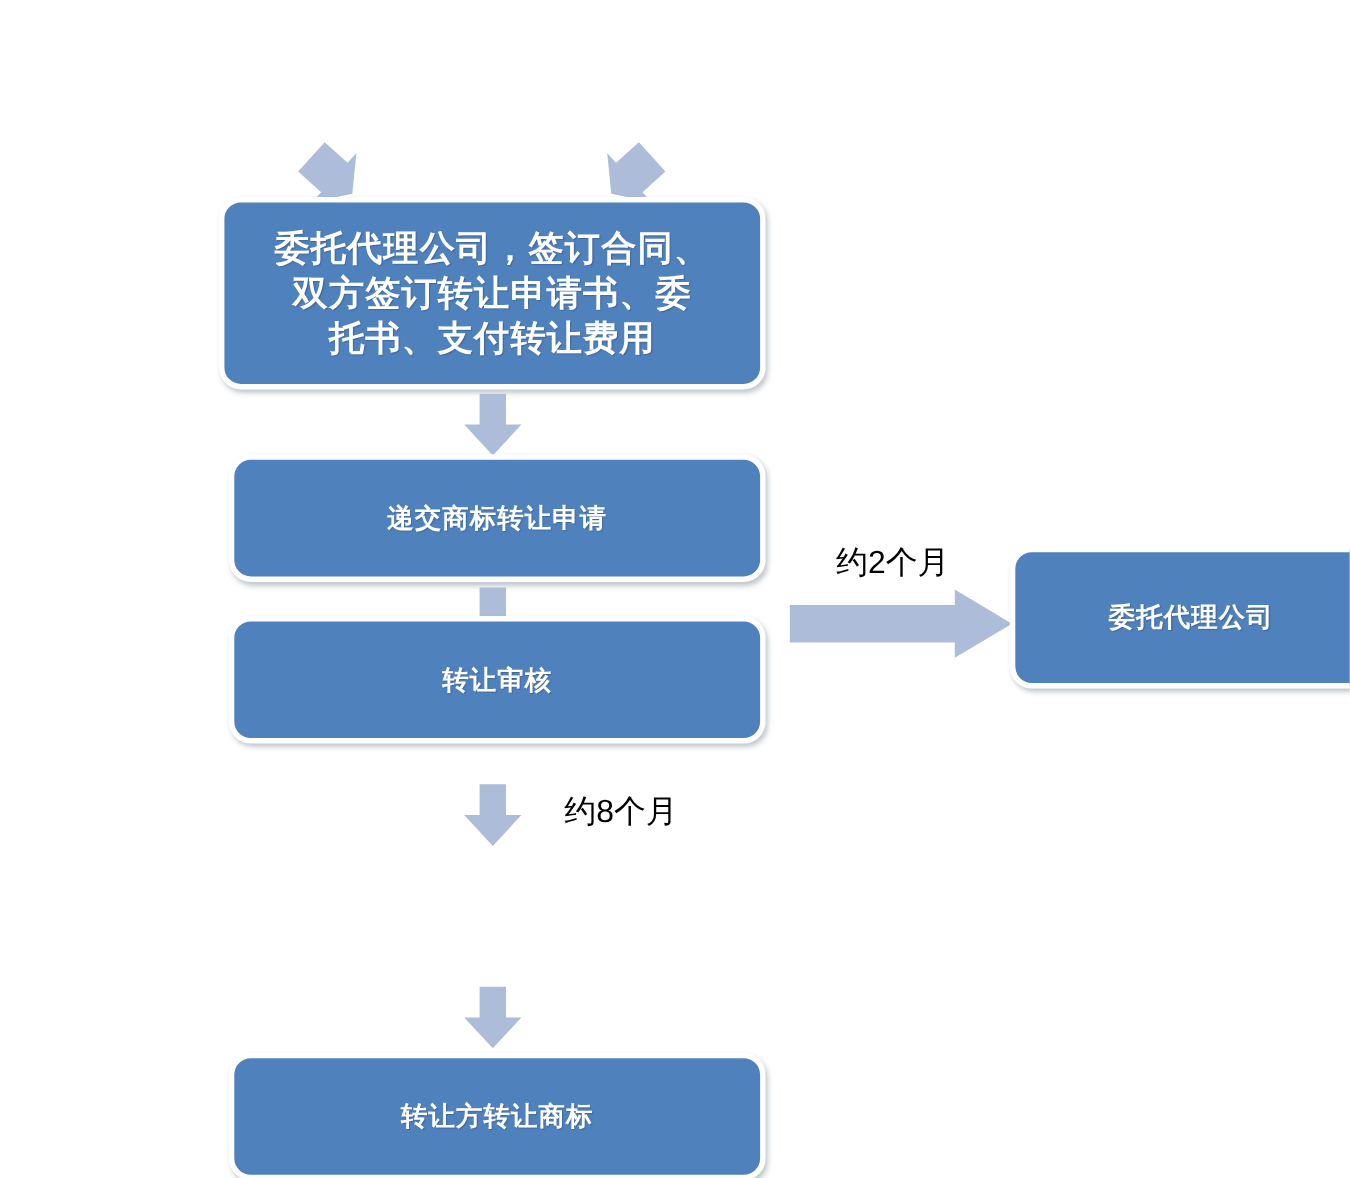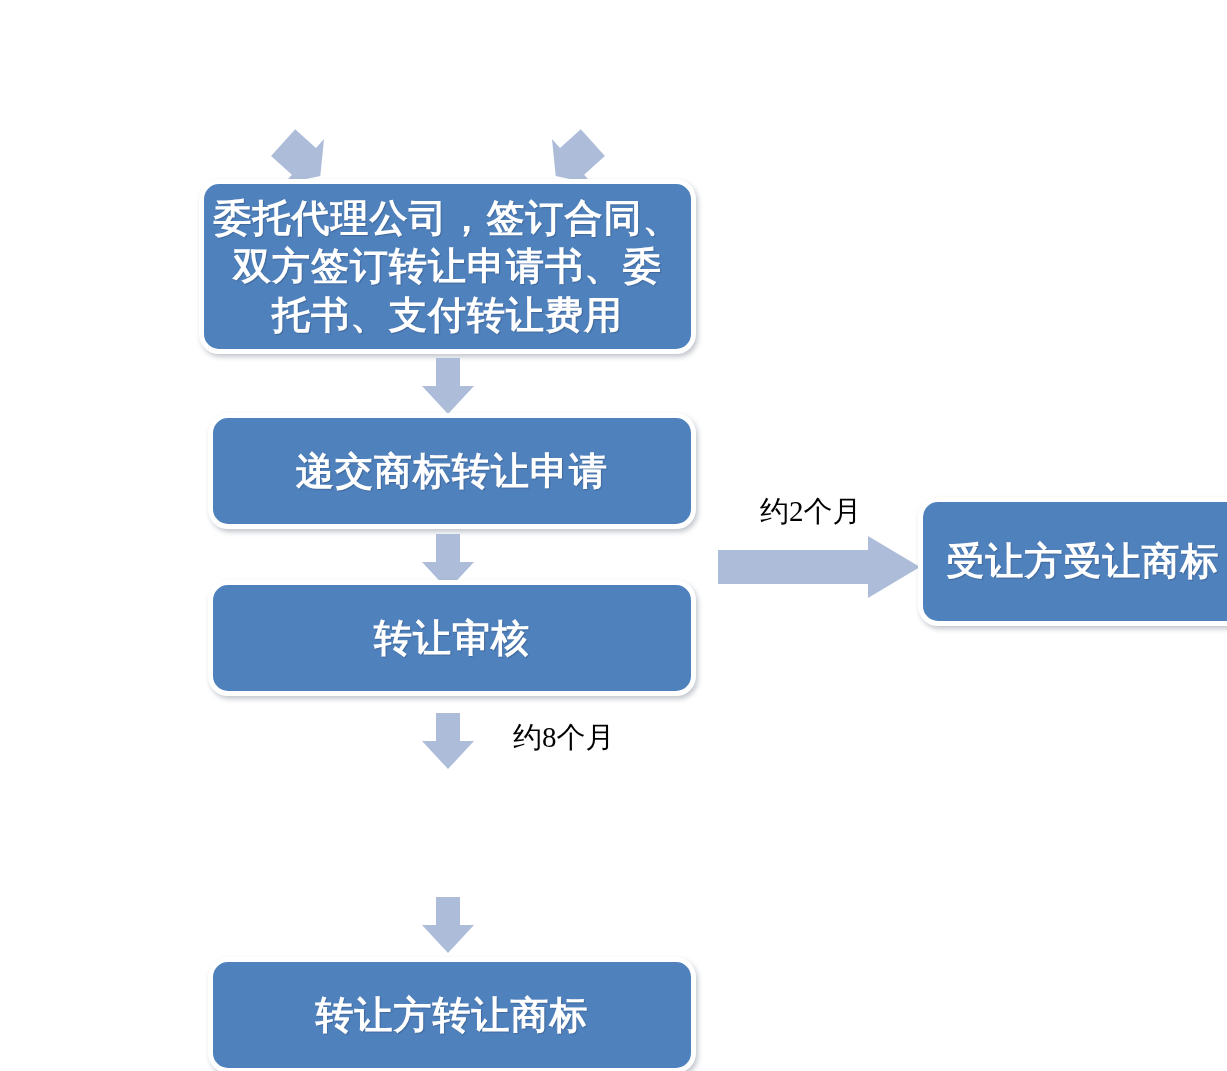--- a/index.html
+++ b/index.html
@@ -42,34 +42,34 @@
     font-weight: bold;
     line-height: 1.28;
     letter-spacing: 1px;
     text-shadow: 1px 1px 1px rgba(40,60,90,0.35);
     white-space: pre-line;
     padding: 0 6px;
   }
 
   
   .n-big .label   { font-size: 34px; }
-  .n-med .label   { font-size: 38px; }
-  .n-small .label { font-size: 38px; }
+  .n-med .label   { font-size: 32px; }
+  .n-small .label { font-size: 24px; }
 
   
   .arrow {
     position: absolute;
   }
   .arrow svg { display: block; overflow: visible; }
 
   
   .edge-text {
     position: absolute;
     color: #000000;
-    font-family: Liberation Serif, serif;
+    font-family: Liberation Sans, sans-serif;
     font-size: 29px;
     white-space: nowrap;
   }
 </style>
 </head>
 <body>
 
 <div id="canvas">
 
 
@@ -108,30 +108,30 @@
 
   <div class="arrow" style="left:718px; top:536px; width:202px; height:62px;">
     <svg width="202" height="62" viewBox="0 0 202 62">
       <path d="M0,14 L150,14 L150,0 L202,31 L150,62 L150,48 L0,48 Z" fill="#adbdd9"></path>
     </svg>
   </div>
 
   <div class="edge-text" style="left:760px; top:492px;">约2个月</div>
 
   <div class="node n-small" style="left:918px; top:497px; width:330px; height:129px;">
-    <span class="label">受让方受让商标</span>
+    <span class="label">委托代理公司</span>
   </div>
 
   <div class="arrow" style="left:418px; top:534px; width:60px; height:56px;">
     <svg width="60" height="56" viewBox="0 0 60 56">
       <path d="M18,0 L42,0 L42,28 L56,28 L30,56 L4,28 L18,28 Z" fill="#adbdd9"></path>
     </svg>
   </div>
 
-  <div class="node n-small" style="left:208px; top:580px; width:488px; height:116px;justify-content:center;">
+  <div class="node n-small" style="left:208px; top:560px; width:488px; height:116px;justify-content:center;">
     <span class="label">转让审核</span>
   </div>
 
   <div class="arrow" style="left:418px; top:713px; width:60px; height:56px;">
     <svg width="60" height="56" viewBox="0 0 60 56">
       <path d="M18,0 L42,0 L42,28 L56,28 L30,56 L4,28 L18,28 Z" fill="#adbdd9"></path>
     </svg>
   </div>
 
   <div class="edge-text" style="left:513px; top:718px;text-align:center;">约8个月</div>

